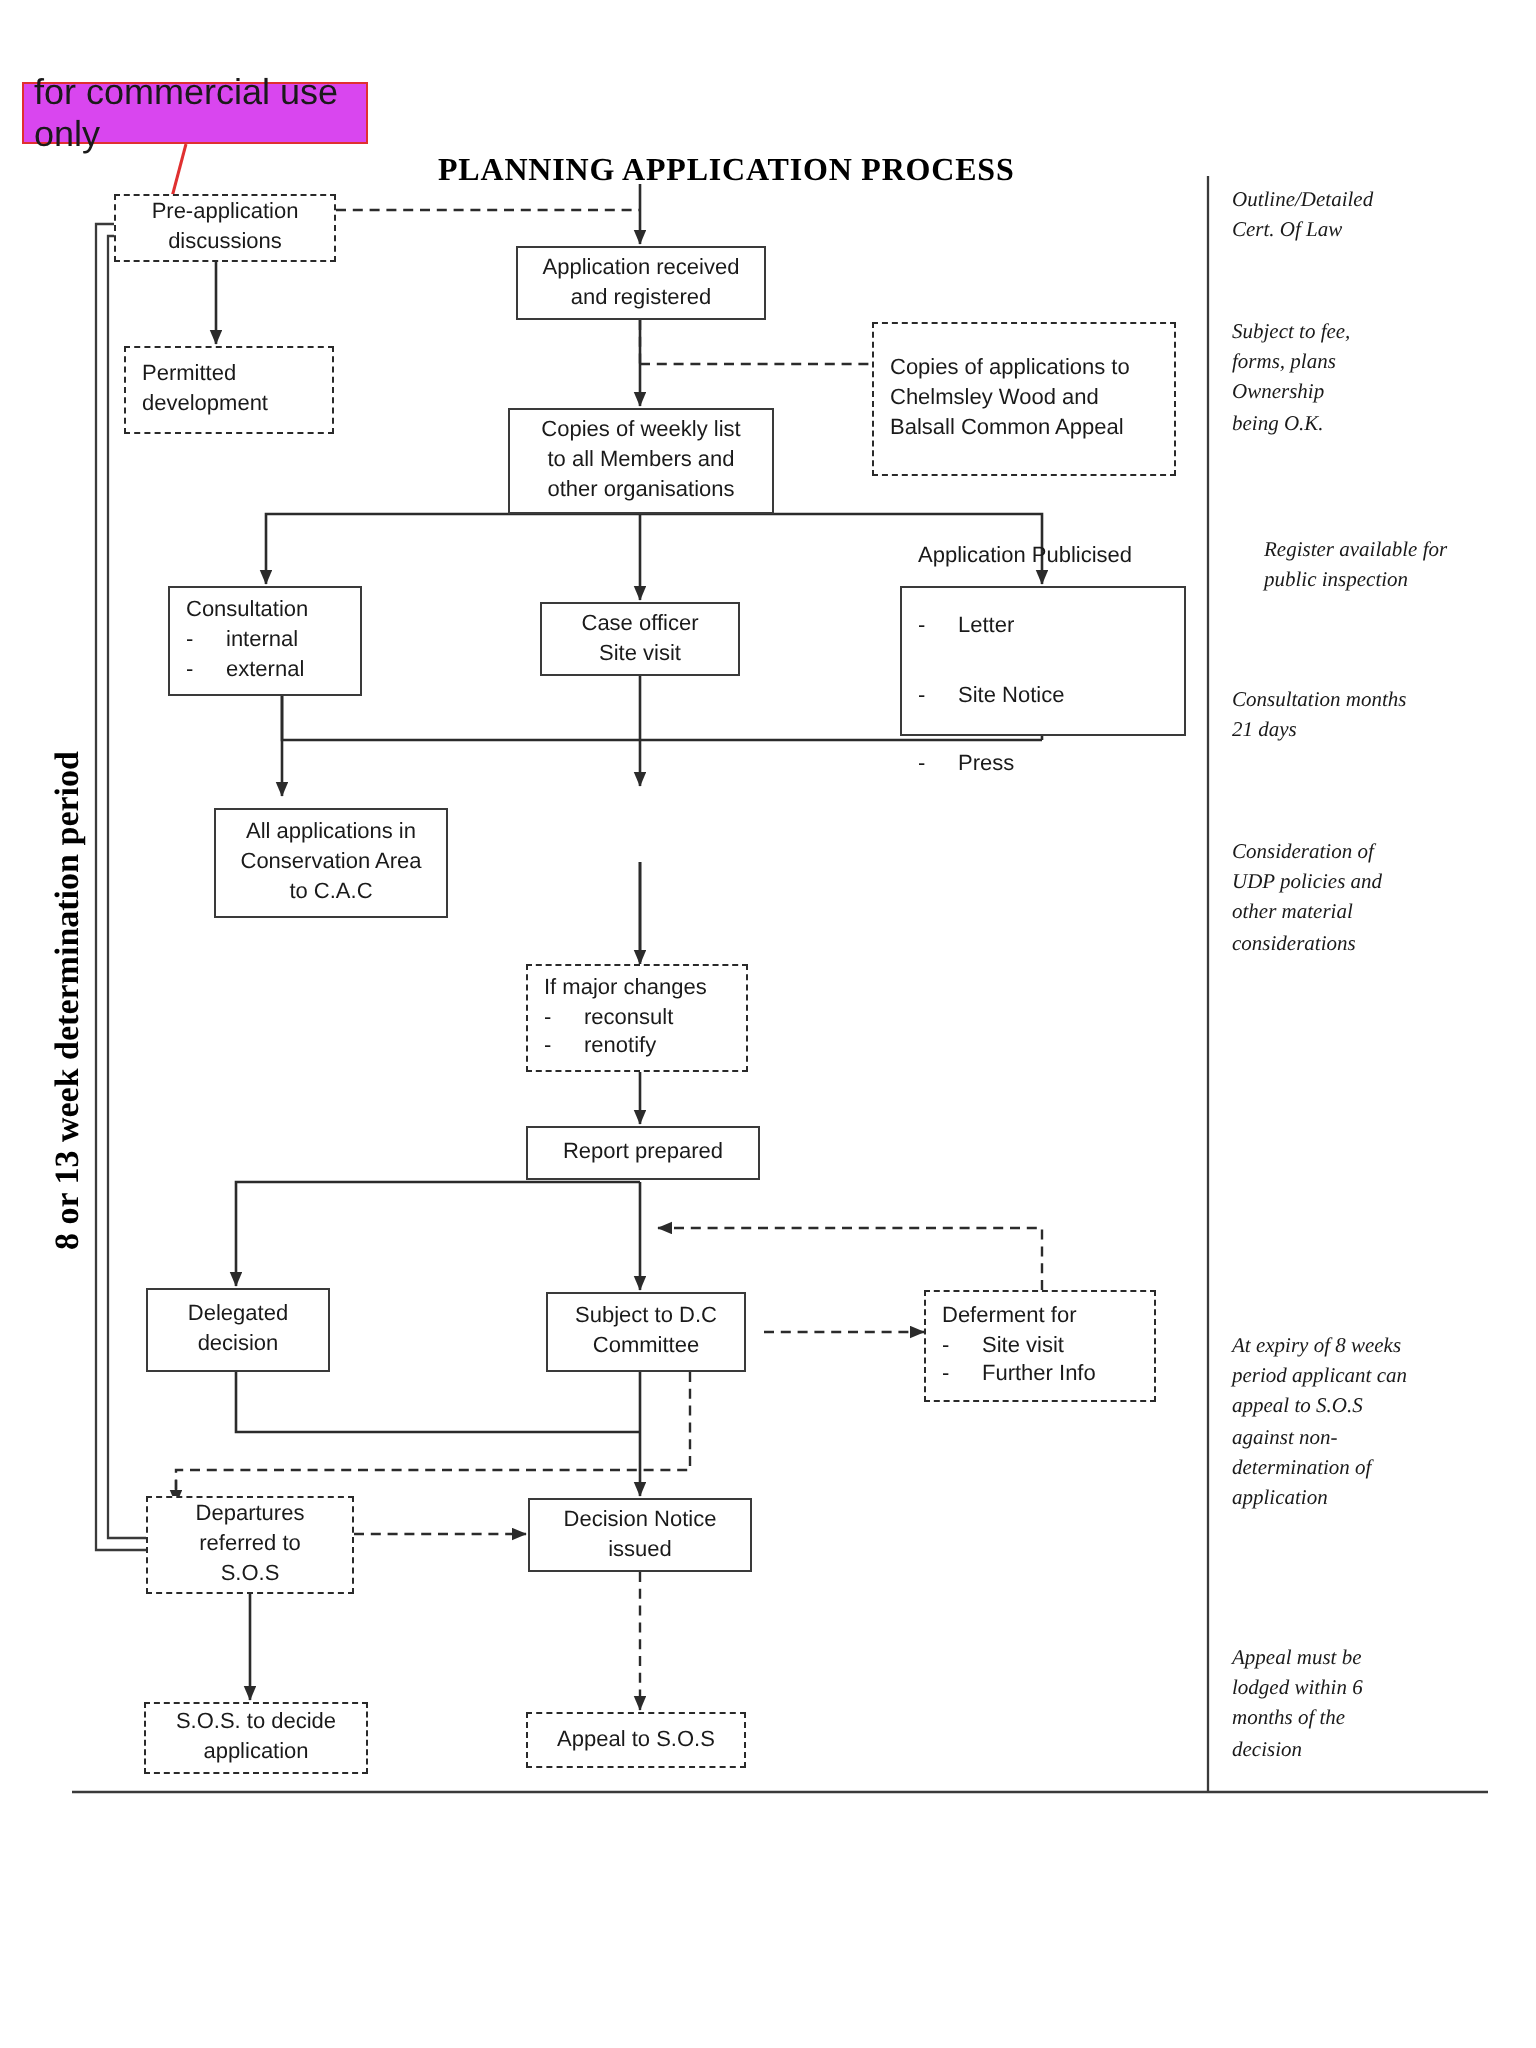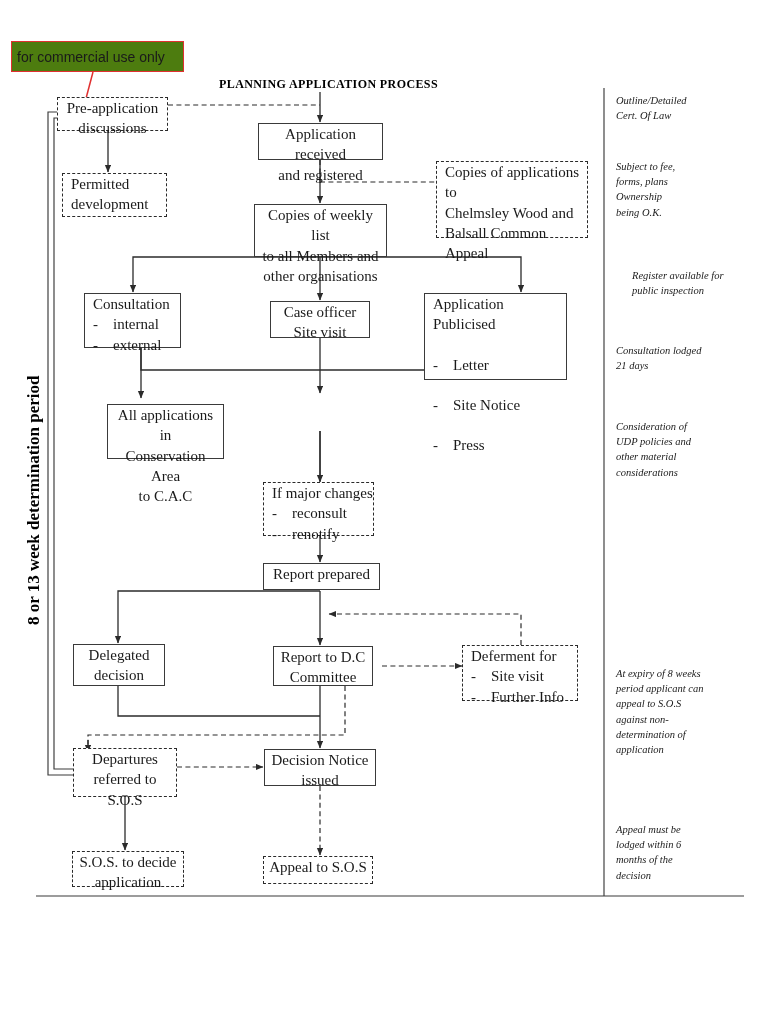--- a/index.html
+++ b/index.html
@@ -19,43 +19,44 @@
     position: absolute;
     left: 0;
     top: 0;
     width: 768px;
     height: 1024px;
   }
   .node {
     position: absolute;
     box-sizing: border-box;
     background: #ffffff;
-    font-family: Liberation Serif, serif;
-    font-size: 15px;
+    font-family: Liberation Sans, sans-serif;
+    font-size: 11px;
     line-height: 1.35;
     color: #1a1a1a;
     display: flex;
     flex-direction: column;
+    justify-content: center;
     z-index: 5;
   }
   .node.solid { border: 1px solid #3a3a3a; }
   .node.dashed { border: 1px dashed #2a2a2a; }
   .node .ctr { text-align: center; padding: 0 3px; }
   .node .lft { text-align: left; padding-left: 8px; }
   .node .bullet {
     text-align: left;
     padding-left: 8px;
     display: flex;
   }
   .node .bullet .dash { width: 20px; flex: none; }
   .title {
     position: absolute;
     font-family: "Liberation Serif", "DejaVu Serif", serif;
     font-weight: bold;
-    font-size: 12px;
+    font-size: 16px;
     letter-spacing: 0.4px;
     color: #000;
     white-space: nowrap;
     z-index: 6;
   }
   .margin-note {
     position: absolute;
     font-family: "Liberation Serif", "DejaVu Serif", serif;
     font-size: 10.5px;
     line-height: 1.45;
@@ -72,23 +73,23 @@
     color: #000;
     white-space: nowrap;
     transform-origin: 0 0;
     transform: rotate(-90deg);
     z-index: 6;
   }
   .callout {
     position: absolute;
     box-sizing: border-box;
     border: 1.4px solid #e03030;
-    background: #4d7c0f;
+    background: #d946ef;
     font-family: "Liberation Sans", "DejaVu Sans", sans-serif;
-    font-size: 14px;
+    font-size: 18px;
     color: #1a1a1a;
     display: flex;
     align-items: center;
     padding-left: 5px;
     z-index: 20;
   }
 </style>
 </head>
 <body>
 
@@ -205,21 +206,21 @@
       <span class="dash">-</span>
       <span>external</span>
     </div>
   </div>
 
   <div class="node solid" style="left:270px; top:301px; width:100px; height:37px;">
     <div class="ctr">Case officer</div>
     <div class="ctr">Site visit</div>
   </div>
 
-  <div class="node solid" style="left:424px; top:293px; width:143px; height:87px;gap:20px;">
+  <div class="node solid" style="left:450px; top:293px; width:143px; height:75px;gap:20px;">
     <div class="lft">Application Publicised</div>
     <div class="bullet">
       <span class="dash">-</span>
       <span>Letter</span>
     </div>
     <div class="bullet">
       <span class="dash">-</span>
       <span>Site Notice</span>
     </div>
     <div class="bullet">
@@ -250,21 +251,21 @@
   <div class="node solid" style="left:263px; top:563px; width:117px; height:27px;">
     <div class="ctr">Report prepared</div>
   </div>
 
   <div class="node solid" style="left:73px; top:644px; width:92px; height:42px;">
     <div class="ctr">Delegated</div>
     <div class="ctr">decision</div>
   </div>
 
   <div class="node solid" style="left:273px; top:646px; width:100px; height:40px;">
-    <div class="ctr">Report to D.C</div>
+    <div class="ctr">Subject to D.C</div>
     <div class="ctr">Committee</div>
   </div>
 
   <div class="node dashed" style="left:462px; top:645px; width:116px; height:56px;">
     <div class="lft">Deferment for</div>
     <div class="bullet">
       <span class="dash">-</span>
       <span>Site visit</span>
     </div>
     <div class="bullet">
@@ -304,21 +305,21 @@
     <div>Ownership</div>
     <div> being O.K.</div>
   </div>
 
   <div class="margin-note" style="left:588px; top:268px;margin-left:44px;">
     <div>Register available for</div>
     <div>public inspection</div>
   </div>
 
   <div class="margin-note" style="left:616px; top:343px;">
-    <div>Consultation lodged</div>
+    <div>Consultation months</div>
     <div>21 days</div>
   </div>
 
   <div class="margin-note" style="left:616px; top:419px;">
     <div>Consideration of</div>
     <div>UDP policies and</div>
     <div>other material</div>
     <div>considerations</div>
   </div>
 

